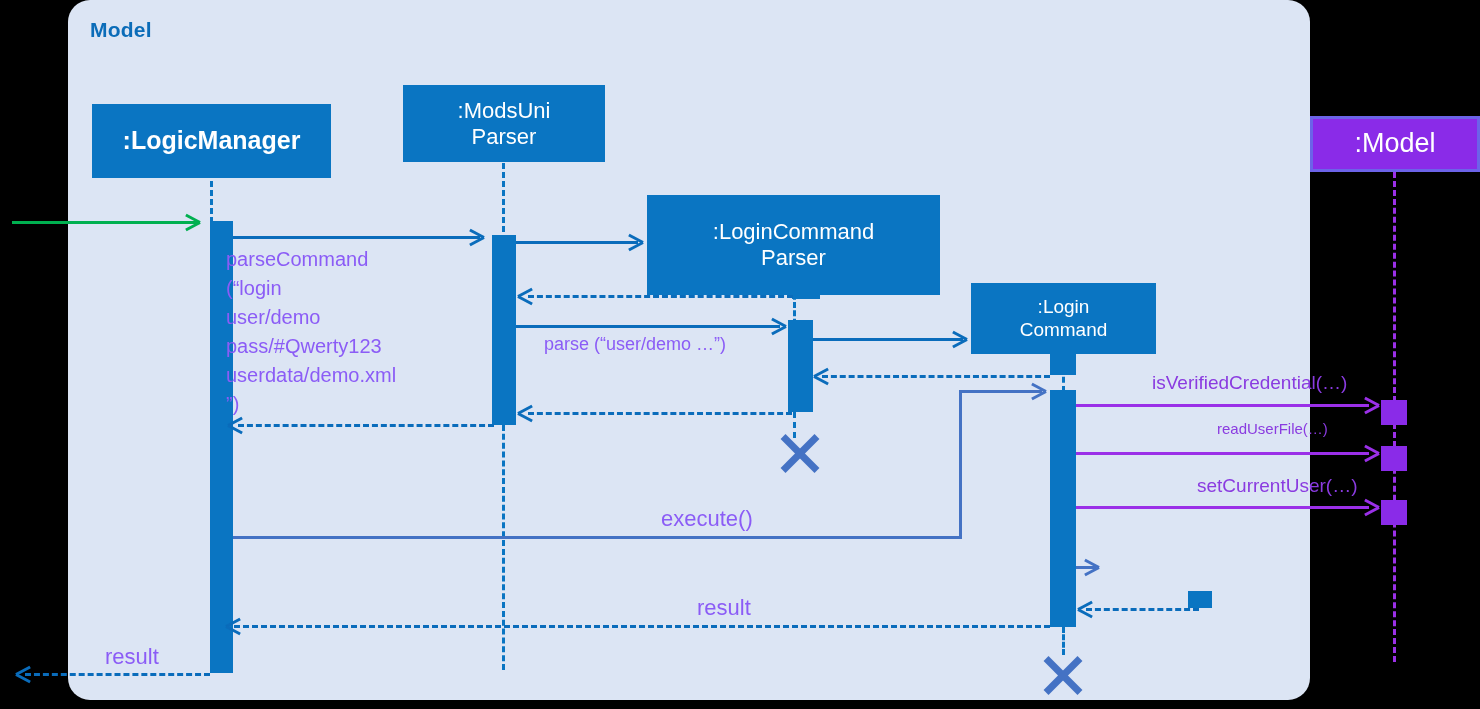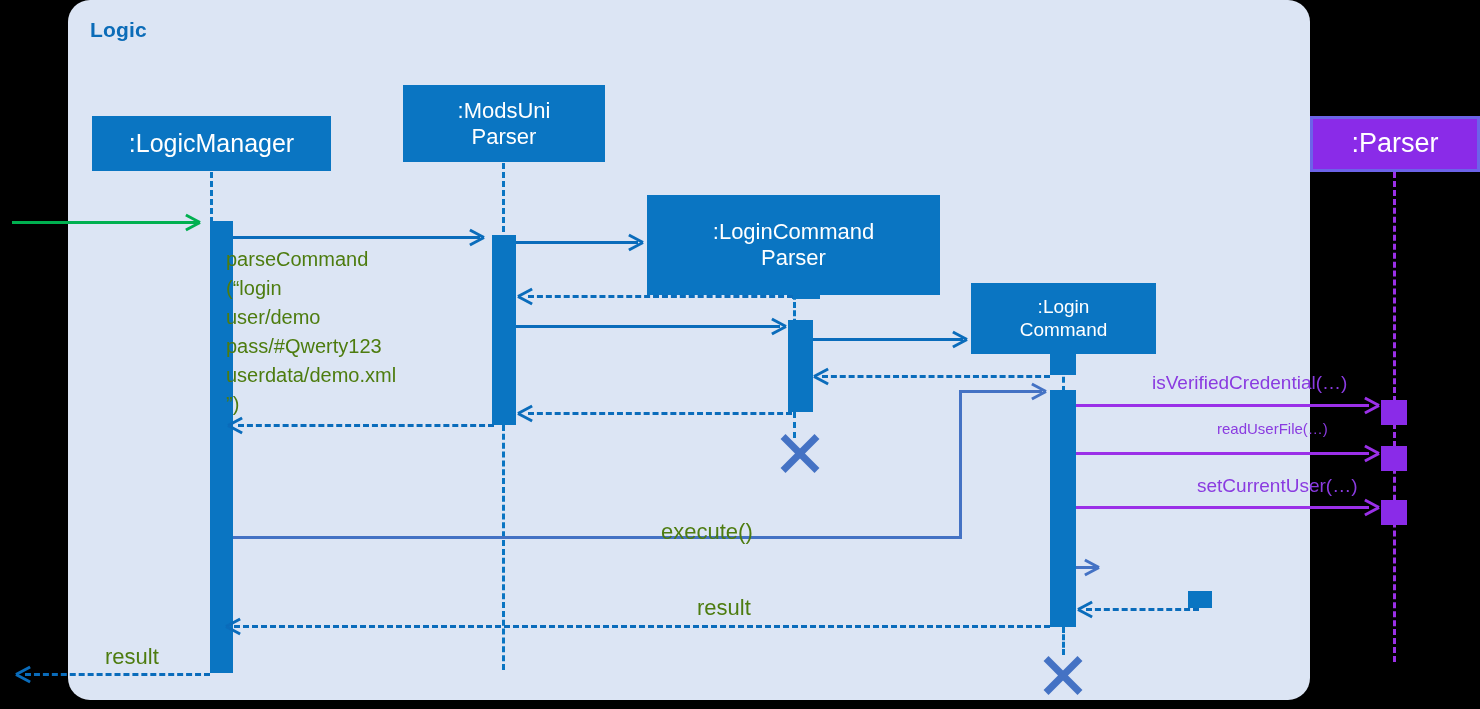--- a/index.html
+++ b/index.html
@@ -96,21 +96,21 @@
   .head.right span:last-child  { transform: rotate(-28deg); left: -16px; top: 0; }
   .head.left span:first-child  { transform-origin: 0% 50%; transform: rotate(-28deg); left: 0; top: 0; }
   .head.left span:last-child   { transform-origin: 0% 50%; transform: rotate(28deg);  left: 0; top: 0; }
   .head.violet span { border-top-color: #9b30e8; }
   .head.green  span { border-top-color: #00b050; }
   .head.lblue  span { border-top-color: #4472c4; }
 
   
   .label {
     position: absolute;
-    color: #4d7c0f;
+    color: #8b5cf6;
     font-size: 20px;
     white-space: pre;
     line-height: 1.45;
   }
   .label.violet { color: #8a3be0; }
   .label.big    { font-size: 22px; }
 
   
   .xmark { position: absolute; width: 40px; height: 40px; }
   .xmark span {
@@ -122,21 +122,21 @@
   }
   .xmark span:first-child { transform: rotate(45deg); }
   .xmark span:last-child  { transform: rotate(-45deg); }
 </style>
 </head>
 <body>
 
 <div id="stage">
 
   <div id="logic-panel"></div>
-  <div id="logic-title">Logic</div>
+  <div id="logic-title">Model</div>
 
   <div class="lifeline" style="left:210px; top:163px; height:60px;"></div>
   <div class="lifeline" style="left:502px; top:163px; height:78px;"></div>
   <div class="lifeline" style="left:502px; top:425px; height:245px;"></div>
   <div class="lifeline" style="left:793px; top:277px; height:56px;"></div>
   <div class="lifeline" style="left:793px; top:412px; height:26px;"></div>
   <div class="lifeline" style="left:1062px; top:358px; height:34px;"></div>
   <div class="lifeline" style="left:1062px; top:627px; height:28px;"></div>
   <div class="lifeline violet" style="left:1393px; top:172px; height:490px;"></div>
 
@@ -144,42 +144,42 @@
   <div class="act" style="left:492px; top:235px; width:24px; height:190px;"></div>
   <div class="act" style="left:792px; top:277px; width:28px; height:22px;"></div>
   <div class="act" style="left:788px; top:320px; width:25px; height:92px;"></div>
   <div class="act" style="left:1050px; top:353px; width:26px; height:22px;"></div>
   <div class="act" style="left:1050px; top:390px; width:26px; height:237px;"></div>
   <div class="act" style="left:1188px; top:591px; width:24px; height:17px;"></div>
   <div class="act violet" style="left:1381px; top:400px; width:26px; height:25px;"></div>
   <div class="act violet" style="left:1381px; top:446px; width:26px; height:25px;"></div>
   <div class="act violet" style="left:1381px; top:500px; width:26px; height:25px;"></div>
 
-  <div class="pbox big" style="left:92px; top:116px; width:239px; height:55px;">
+  <div class="pbox big" style="left:92px; top:104px; width:239px; height:74px;font-weight:bold;">
     <span>:LogicManager</span>
   </div>
 
   <div class="pbox mid" style="left:403px; top:85px; width:202px; height:77px; flex-direction:column;">
     <span>:ModsUni</span>
     <span>Parser</span>
   </div>
 
   <div class="pbox mid" style="left:647px; top:195px; width:293px; height:100px; flex-direction:column;">
     <span>:LoginCommand</span>
     <span>Parser</span>
   </div>
 
   <div class="pbox small" style="left:971px; top:283px; width:185px; height:71px; flex-direction:column;">
     <span>:Login</span>
     <span>Command</span>
   </div>
 
 
   <div class="pbox model" style="left:1310px; top:116px; width:170px; height:56px;">
-    <span>:Parser</span>
+    <span>:Model</span>
   </div>
 
   <div class="line h-green" style="left:12px; top:221px; width:186px;"></div>
   <div class="head right green" style="left:200px; top:221px;">
       <span></span>
       <span></span>
     </div>
 
   <div class="line h-solid" style="left:233px; top:236px; width:247px;"></div>
   <div class="head right" style="left:484px; top:236px;">
@@ -203,20 +203,21 @@
   <div class="head left" style="left:518px; top:295px;">
       <span></span>
       <span></span>
     </div>
 
   <div class="line h-solid" style="left:516px; top:325px; width:264px;"></div>
   <div class="head right" style="left:786px; top:325px;">
       <span></span>
       <span></span>
     </div>
+  <div class="label" style="left:544px; top:331px; font-size:18px;">parse (“user/demo …”)</div>
 
   <div class="line h-solid" style="left:813px; top:338px; width:150px;"></div>
   <div class="head right" style="left:967px; top:338px;">
       <span></span>
       <span></span>
     </div>
 
   <div class="line h-dashed" style="left:822px; top:375px; width:228px;"></div>
   <div class="head left" style="left:814px; top:375px;">
       <span></span>
@@ -240,21 +241,21 @@
       <span></span>
     </div>
 
   <div class="line h-lblue" style="left:233px; top:536px; width:729px;"></div>
   <div class="v-lblue" style="left:959px; top:390px; height:149px;"></div>
   <div class="line h-lblue" style="left:959px; top:390px; width:83px;"></div>
   <div class="head right lblue" style="left:1046px; top:390px;">
       <span></span>
       <span></span>
     </div>
-  <div class="label big" style="left:661px; top:516px;">execute()</div>
+  <div class="label big" style="left:661px; top:503px;">execute()</div>
 
   <div class="line h-violet" style="left:1076px; top:404px; width:293px;"></div>
   <div class="head right violet" style="left:1379px; top:404px;">
       <span></span>
       <span></span>
     </div>
   <div class="label violet" style="left:1152px; top:369px; font-size:19px;">isVerifiedCredential(…)</div>
 
   <div class="line h-violet" style="left:1076px; top:452px; width:293px;"></div>
   <div class="head right violet" style="left:1379px; top:452px;">

